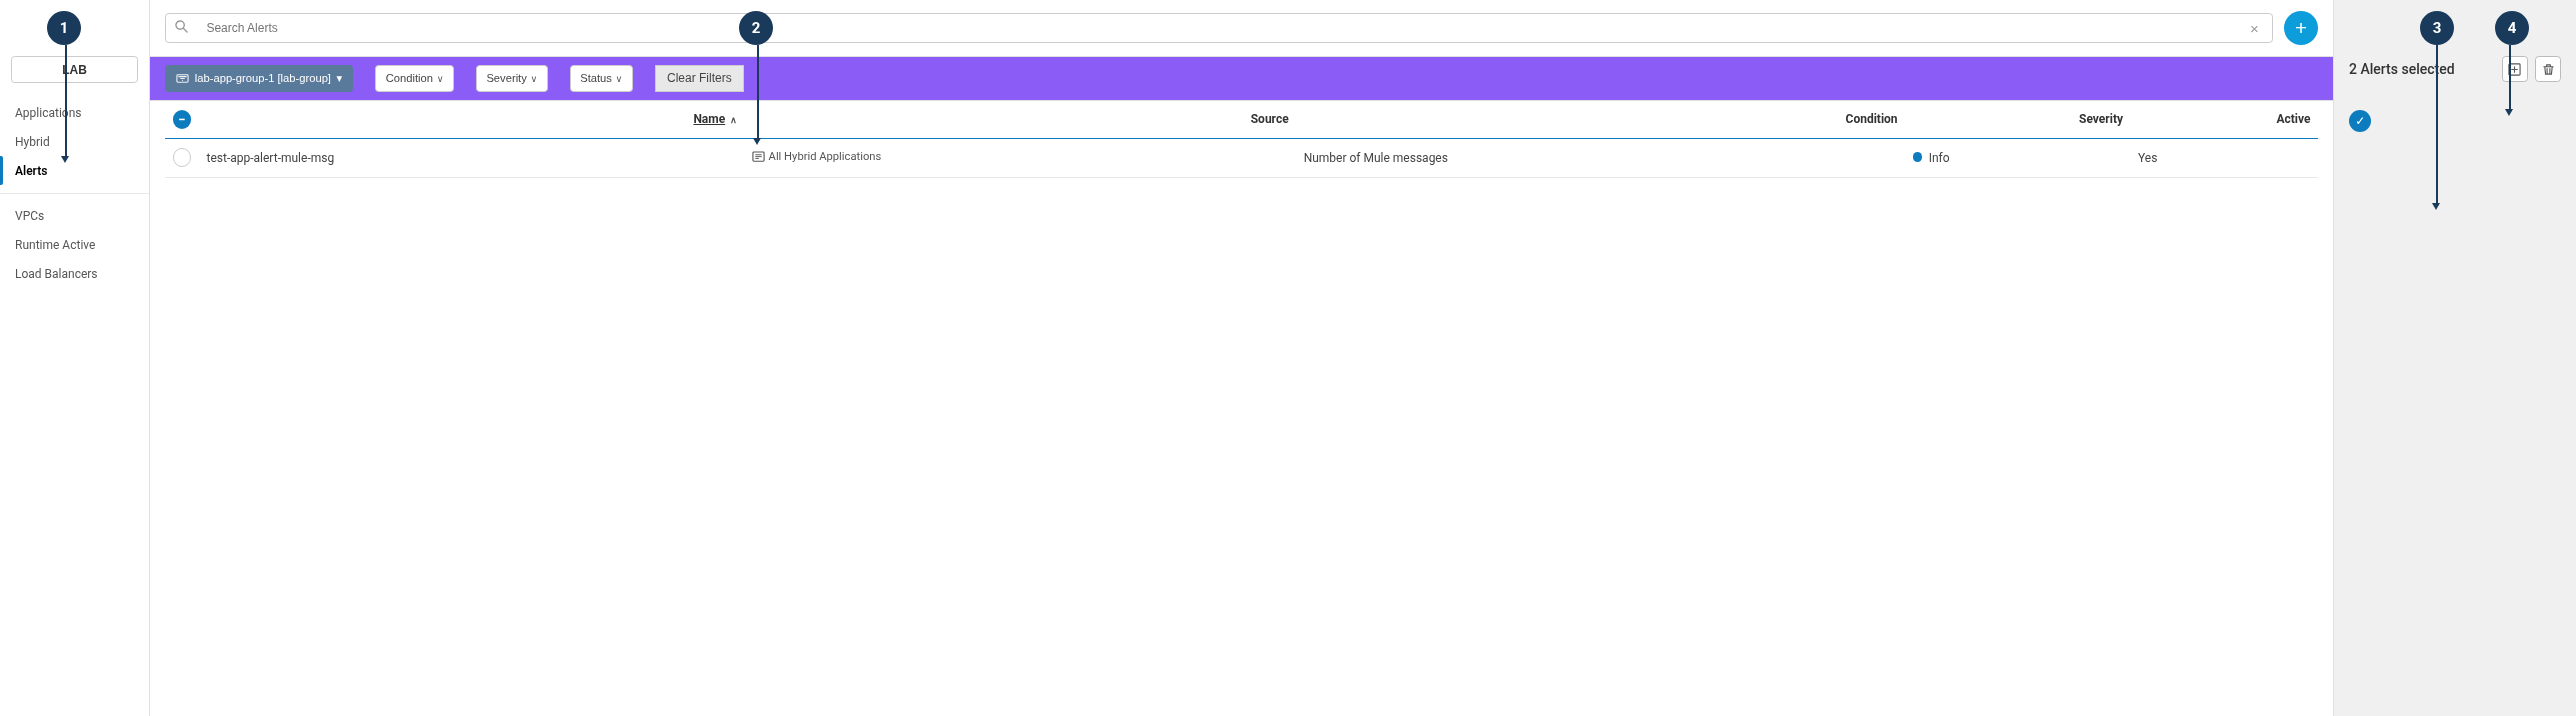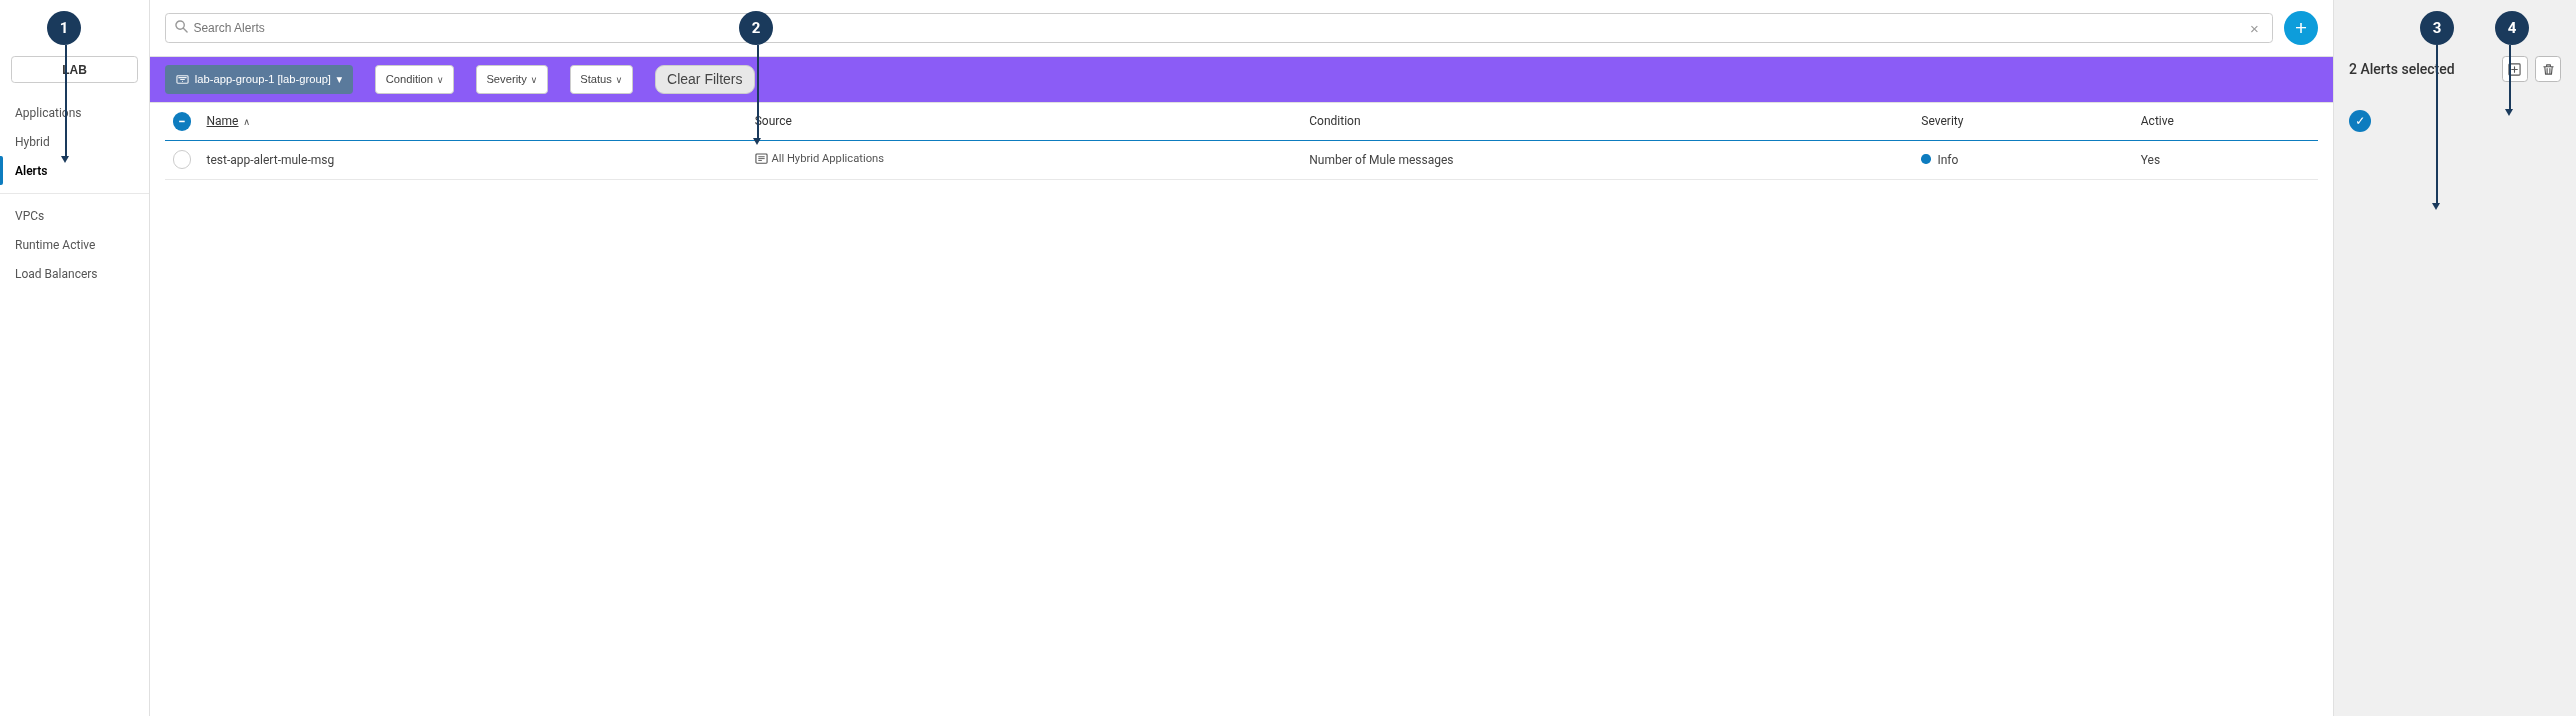--- a/index.html
+++ b/index.html
@@ -188,21 +188,21 @@
       gap: 11.2px;
       background: #fff;
     }
     .search-box {
       flex: 1;
       display: flex;
       align-items: center;
       border: 0.9px solid #ccc;
       border-radius: 3.7px;
       padding: 5.6px 9.4px;
-      gap: 5px;
+      gap: 18px;
       background: #fff;
     }
     .search-icon-svg {
       color: #999;
       flex-shrink: 0;
     }
     .search-input {
       border: none;
       outline: none;
       font-size: 12px;
@@ -267,43 +267,43 @@
       border: 0.9px solid #ccc;
       border-radius: 3.7px;
       cursor: pointer;
       font-size: 11.2px;
       color: #444;
     }
     .clear-filter-btn {
       padding: 5.6px 11.2px;
       background: #e8e8e8;
       border: 0.9px solid #ccc;
-      border-radius: 9px;
-      cursor: pointer;
-      font-size: 14px;
+      border-radius: 0;
+      cursor: pointer;
+      font-size: 12px;
       color: #444;
     }
 
     
     .table-wrapper {
       flex: 1;
       overflow-y: auto;
       padding: 0 15px;
     }
     table {
       width: 100%;
       border-collapse: collapse;
     }
     thead tr {
       border-bottom: 1.9px solid #0d7cbf;
     }
     thead th {
-      text-align: left;
+      text-align: right;
       padding: 9.4px 7.5px;
-      font-weight: 400;
+      font-weight: 700;
       font-size: 12px;
       color: #333;
       white-space: nowrap;
     }
     thead th.check-col {
       width: 34px;
     }
     tbody tr {
       border-bottom: 0.9px solid #e8e8e8;
     }

